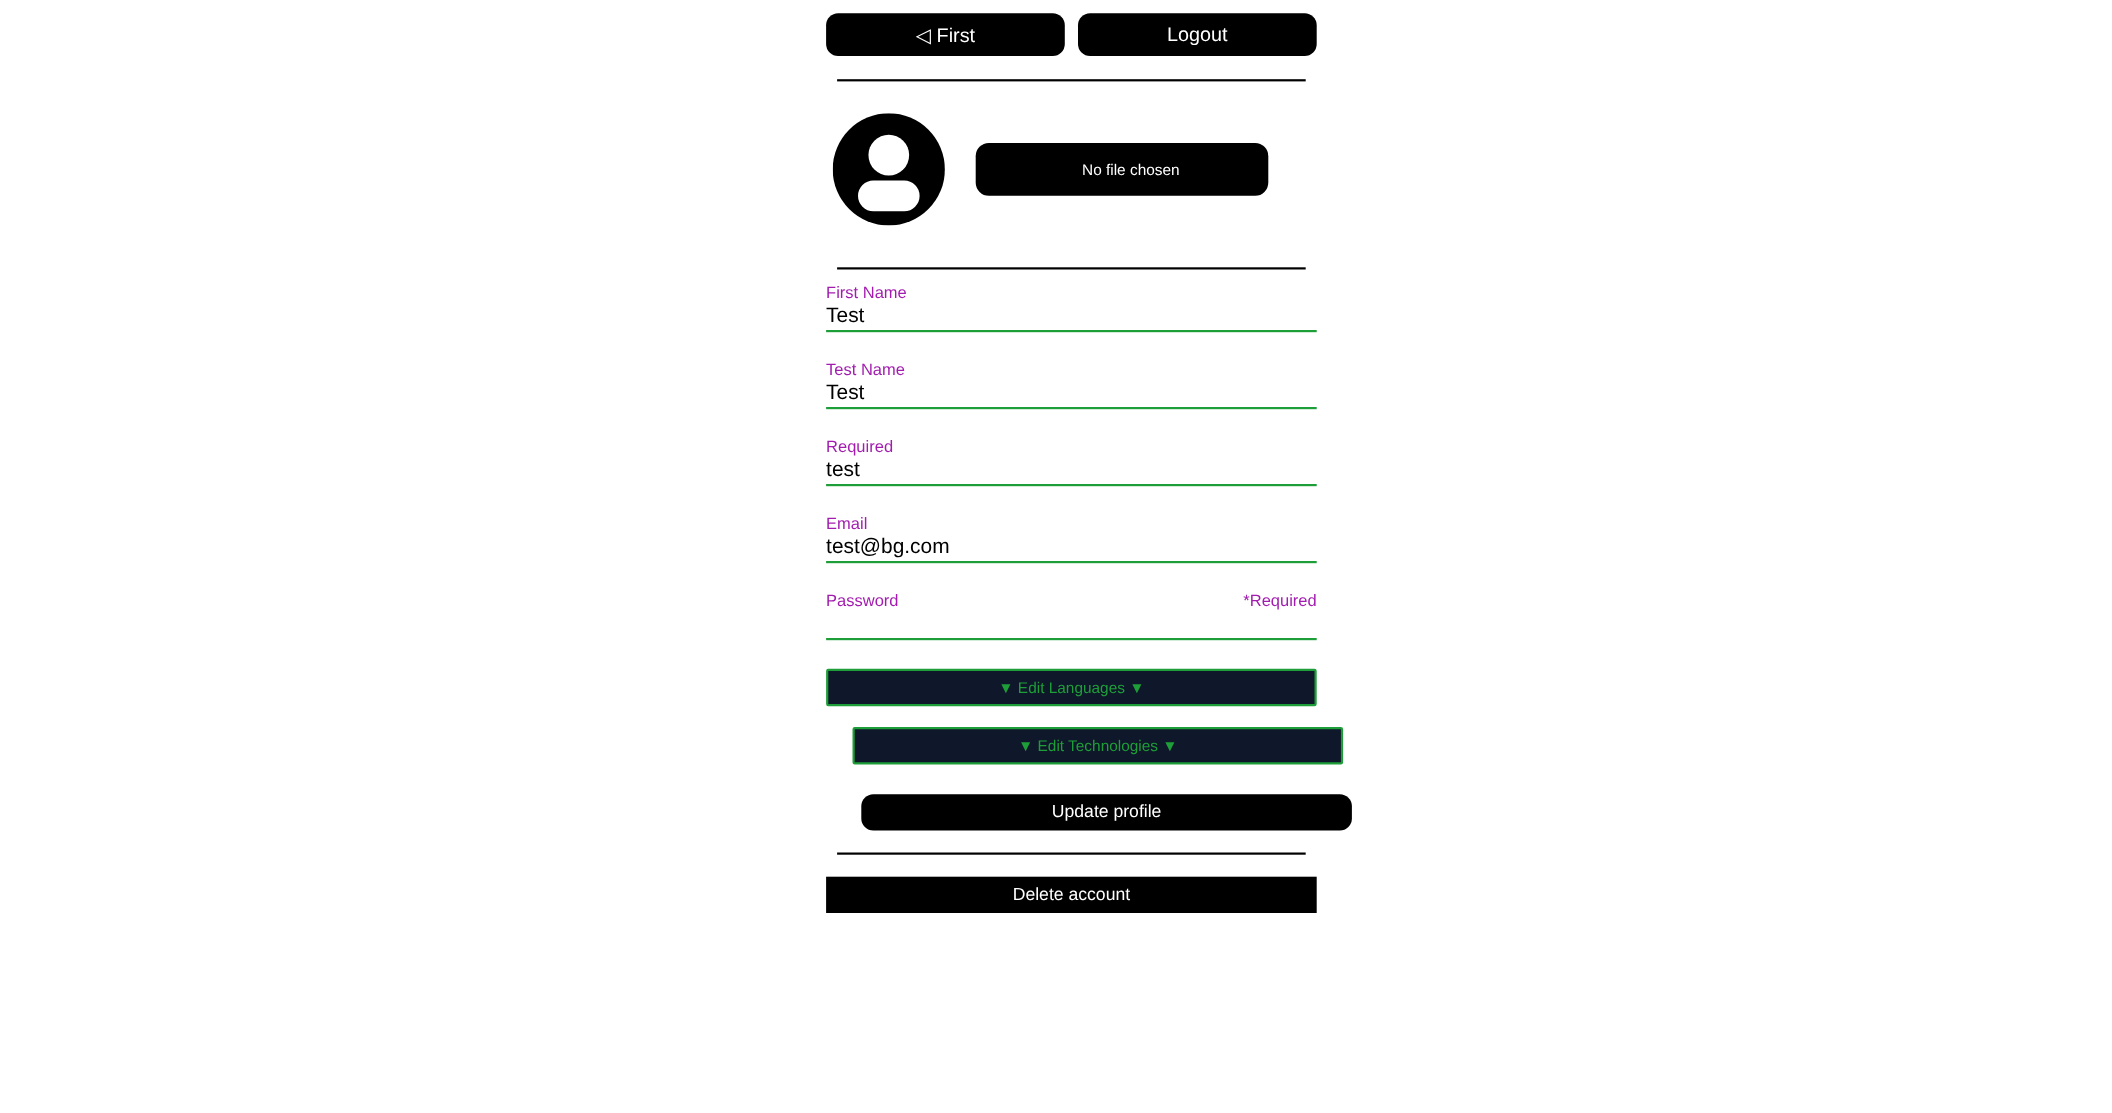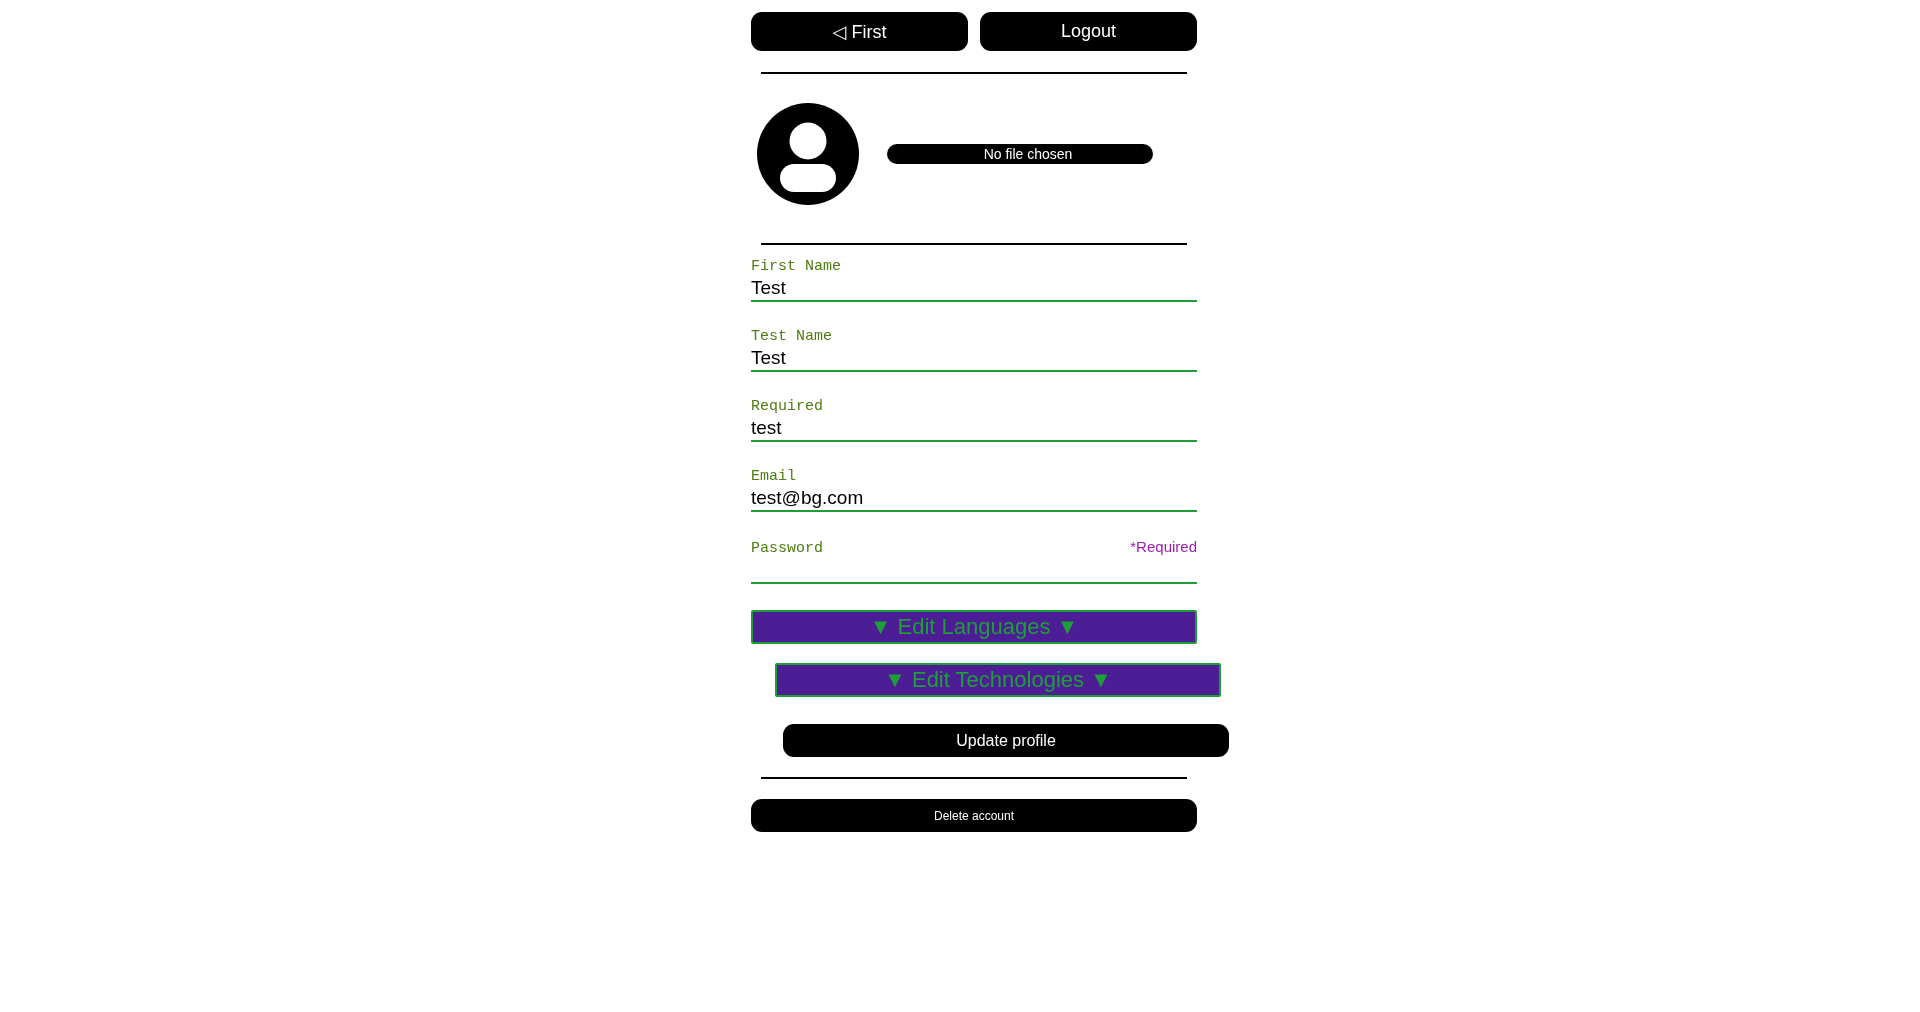--- a/index.html
+++ b/index.html
@@ -57,21 +57,21 @@
     padding-left: 6px;
   }
   .avatar-wrap { width: 102px; height: 102px; flex: none; }
   .pic-buttons {
     display: flex;
     flex-direction: column;
     gap: 17px;
     width: 266px;
   }
   .pic-buttons .file-btn {
-    height: 20px;
+    height: 48px;
     font-size: 14px;
     border-radius: 12px;
     padding-left: 16px;
   }
   .pic-buttons .upd-pic-btn {
     height: 34px;
     font-size: 17px;
     border-radius: 12px;
   }
   hr.divider.after-avatar { margin-top: 38px; }
@@ -79,23 +79,22 @@
   
   .profile-form { margin-top: 13px; }
   .field { margin-bottom: 26px; }
   .label-row {
     display: flex;
     justify-content: space-between;
     align-items: baseline;
     line-height: 18px;
   }
   .field-label {
-    color: #4d7c0f;
+    color: #a21caf;
     font-size: 15px;
-    font-family: Liberation Mono, monospace;
   }
   .required-note {
     color: #a21caf;
     font-size: 15px;
   }
   .field input {
     display: block;
     width: 100%;
     border: none;
     border-bottom: 2px solid #1e9e38;
@@ -106,46 +105,46 @@
     padding: 2px 0 2px 0;
     height: 26px;
     border-radius: 0;
     background: transparent;
   }
 
   .edit-btn {
     display: block;
     width: 100%;
     height: 34px;
-    background: #4c1d95;
+    background: #0f172a;
     border: 2px solid #1e9e38;
     border-radius: 2px;
     color: #1e9e38;
     font-family: "Liberation Sans", sans-serif;
-    font-size: 22px;
+    font-size: 14px;
     cursor: pointer;
   }
   .edit-btn.languages { margin-top: 22px; }
   .edit-btn.technologies { margin-top: 19px; margin-left: 24px; }
 
   .update-profile-btn {
     margin-top: 27px;
     width: 100%;
     height: 33px;
     font-size: 16px;
     border-radius: 11px;
     margin-left: 32px;
   }
   hr.divider.before-delete { margin-top: 20px; border-top-width: 2px; }
   .delete-account-btn {
     margin-top: 20px;
     width: 100%;
     height: 33px;
-    font-size: 12px;
-    border-radius: 11px;
+    font-size: 16px;
+    border-radius: 0;
   }
 </style>
 </head>
 <body>
 
 <div class="container">
 
   <div class="topbar">
     <button class="btn-black">◁ First</button>
     <button class="btn-black">Logout</button>

